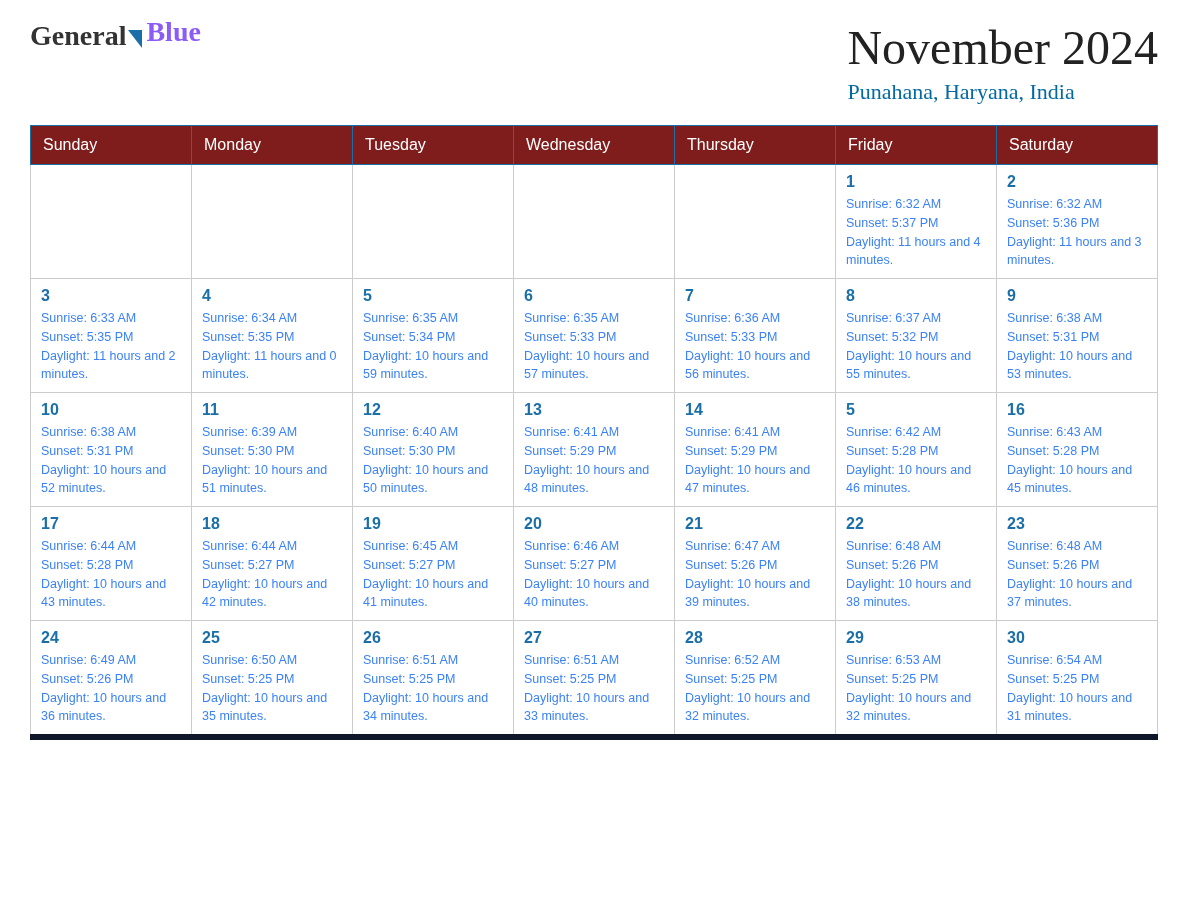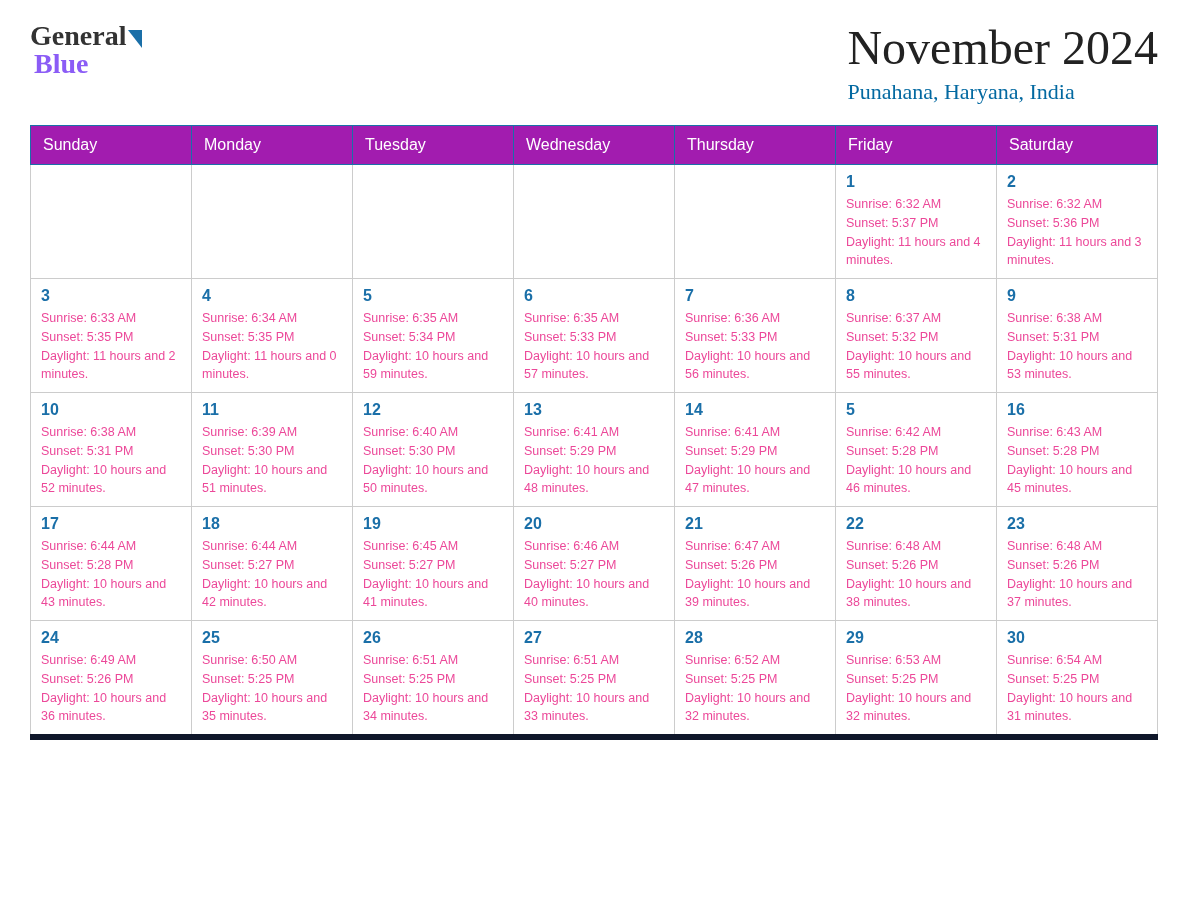--- a/index.html
+++ b/index.html
@@ -11,21 +11,21 @@
       min-height: 918px;
     }
     .header {
       display: flex;
       justify-content: space-between;
       align-items: flex-start;
       margin-bottom: 20px;
     }
     .logo {
       display: flex;
-      flex-direction: column;
+      flex-direction: row;
       align-items: flex-start;
       justify-content: flex-end;
     }
     .logo-top {
       display: flex;
       align-items: center;
     }
     .logo-general {
       font-size: 28px;
       font-weight: bold;
@@ -61,21 +61,21 @@
       font-size: 22px;
       color: #0369a1;
       font-family: Georgia, serif;
       margin-top: 4px;
     }
     .calendar {
       width: 100%;
       border-collapse: collapse;
     }
     .calendar thead tr th {
-      background-color: #a21caf;
+      background-color: #7f1d1d;
       color: #fff;
       padding: 10px 12px;
       text-align: left;
       font-size: 16px;
       font-weight: normal;
       border: 1px solid #1a6fa8;
     }
     .calendar tbody tr td {
       vertical-align: top;
       border: 1px solid #ccc;
@@ -87,21 +87,21 @@
     }
     .day-number {
       font-size: 16px;
       font-weight: bold;
       color: #1a6fa8;
       display: block;
       margin-bottom: 4px;
     }
     .day-info {
       font-size: 12.5px;
-      color: #ec4899;
+      color: #3b82f6;
       line-height: 1.5;
     }
     .empty-cell {
       background: #fff;
     }
     .calendar tbody tr:last-child td {
       border-bottom: 6px solid #0f172a;
     }
   </style>
 </head>

